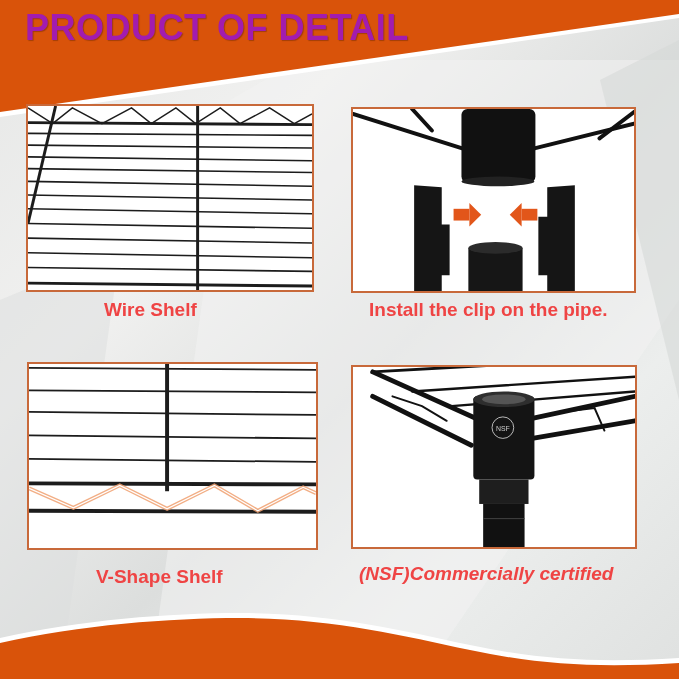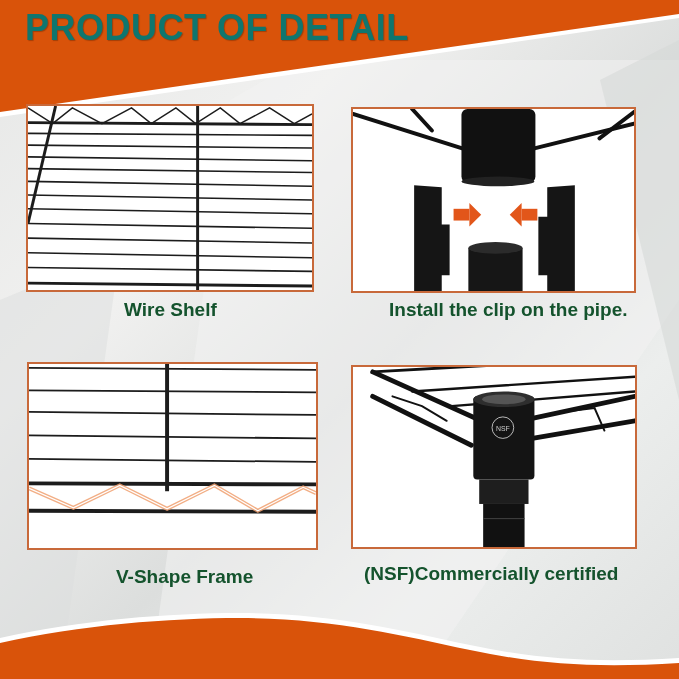--- a/index.html
+++ b/index.html
@@ -1,26 +1,26 @@
 <!DOCTYPE html>
 <html><head>
 <meta charset="utf-8">
 <style>
   html,body{margin:0;padding:0;}
   body{width:679px;height:679px;position:relative;overflow:hidden;
     font-family:"Liberation Sans",sans-serif;
     background:linear-gradient(135deg,#e6e7e6 0%,#f1f1f0 30%,#dcdedd 55%,#eceeed 75%,#dfe1e0 100%);}
   .bg-facet{position:absolute;left:0;top:0;width:679px;height:679px;}
   .header-band{position:absolute;left:0;top:0;width:679px;height:130px;}
-  .title{position:absolute;left:25px;top:7px;color:#0f766e;font-weight:bold;font-size:36px;
+  .title{position:absolute;left:25px;top:7px;color:#a21caf;font-weight:bold;font-size:36px;
     letter-spacing:0.5px;text-shadow:1px 1px 1px rgba(0,0,0,0.25);white-space:nowrap;}
   .footer-band{position:absolute;left:0;top:580px;width:679px;height:99px;}
   .panel{position:absolute;background:#fff;border:2px solid #c8693a;box-sizing:border-box;overflow:hidden;}
   .panel svg{position:absolute;left:0;top:0;width:100%;height:100%;}
-  .caption{position:absolute;font-weight:bold;font-size:19px;color:#14532d;white-space:nowrap;margin-left:20px;}
+  .caption{position:absolute;font-weight:bold;font-size:19px;color:#ef4444;white-space:nowrap;}
 </style>
 </head>
 <body>
 
 <svg class="bg-facet" viewBox="0 0 679 679">
   <polygon points="230,100 300,60 679,60 679,300 420,679 150,679" fill="#f3f3f2" opacity="0.55"></polygon>
   <polygon points="600,80 679,40 679,400" fill="#d6d8d7" opacity="0.6"></polygon>
   <polygon points="0,300 120,250 60,679 0,679" fill="#dcdedd" opacity="0.5"></polygon>
 </svg>
 
@@ -94,21 +94,21 @@
       <line x1="0" y1="73" x2="291" y2="76" stroke-width="1.8"></line>
       <line x1="0" y1="97" x2="291" y2="100" stroke-width="1.8"></line>
       <line x1="0" y1="122" x2="291" y2="123" stroke-width="4"></line>
       <line x1="0" y1="150" x2="291" y2="151" stroke-width="4"></line>
       <line x1="140" y1="0" x2="140" y2="130" stroke-width="4"></line>
     </g>
     <polyline points="0,127 45,147 92,124 140,148 188,124 232,150 278,126 291,132" stroke="#F0A070" stroke-width="4" fill="none" opacity="0.85"></polyline>
     <polyline points="0,127 45,147 92,124 140,148 188,124 232,150 278,126 291,132" stroke="#ffffff" stroke-width="1.2" fill="none"></polyline>
   </svg>
 </div>
-<div class="caption" style="left:96px;top:566px;">V-Shape Frame</div>
+<div class="caption" style="left:96px;top:566px;">V-Shape Shelf</div>
 
 <div class="panel" style="left:351px;top:365px;width:286px;height:184px;">
   <svg viewBox="0 0 286 184" preserveAspectRatio="none">
     <g stroke="#111" fill="none" stroke-linecap="round">
       <line x1="20" y1="5" x2="286" y2="-10" stroke-width="3"></line>
       <line x1="60" y1="25" x2="286" y2="10" stroke-width="2.5"></line>
       <line x1="100" y1="40" x2="286" y2="25" stroke-width="2.5"></line>
       <line x1="20" y1="5" x2="130" y2="55" stroke-width="5"></line>
       <line x1="20" y1="30" x2="120" y2="80" stroke-width="5"></line>
       <line x1="170" y1="55" x2="286" y2="30" stroke-width="5"></line>
@@ -119,13 +119,13 @@
     <rect x="122" y="30" width="62" height="85" rx="4" fill="#141414"></rect>
     <ellipse cx="153" cy="33" rx="31" ry="8" fill="#2e2e2e"></ellipse>
     <ellipse cx="153" cy="33" rx="22" ry="5" fill="#555"></ellipse>
     <circle cx="152" cy="62" r="11" fill="none" stroke="#bbb" stroke-width="1"></circle>
     <text x="152" y="65" font-size="7" fill="#ccc" text-anchor="middle" font-family="Liberation Sans, sans-serif">NSF</text>
     <rect x="128" y="115" width="50" height="25" fill="#1e1e1e"></rect>
     <rect x="132" y="140" width="42" height="44" fill="#111"></rect>
     <line x1="132" y1="155" x2="174" y2="155" stroke="#444" stroke-width="1"></line>
   </svg>
 </div>
-<div class="caption" style="left:344px;top:563px;">(NSF)Commercially certified</div>
+<div class="caption" style="left:359px;top:563px;font-style:italic;">(NSF)Commercially certified</div>
 
 </body></html>

